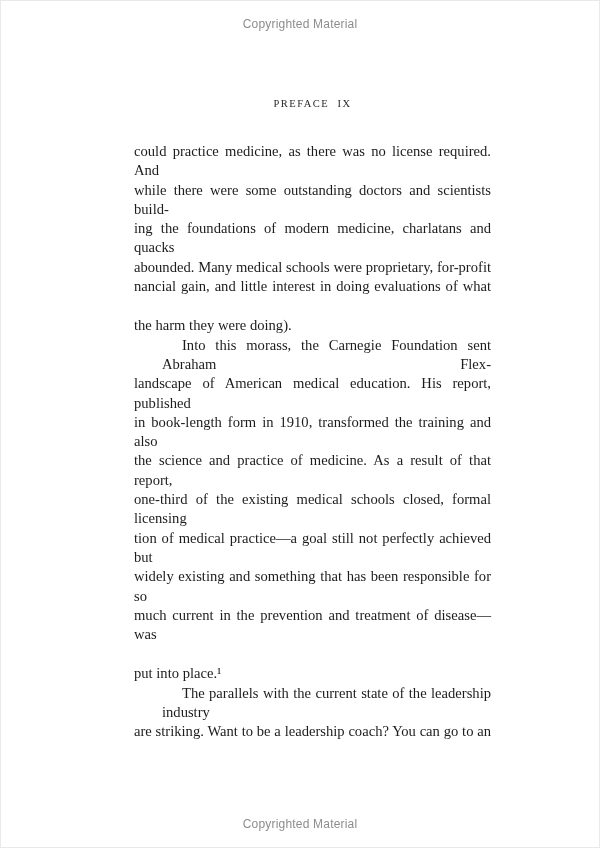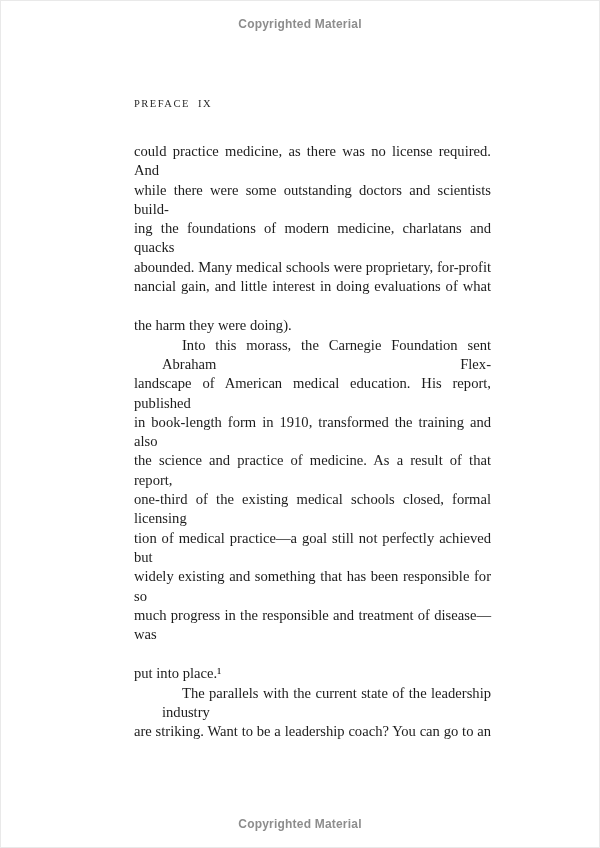--- a/index.html
+++ b/index.html
@@ -12,33 +12,33 @@
     font-family: "Liberation Serif", serif;
     color: #1c1c1c;
     overflow: hidden;
   }
   .copyright {
     position: absolute;
     left: 0;
     width: 100%;
     text-align: center;
     font-family: "Liberation Sans", sans-serif;
-    font-weight: 700;
+    font-weight: 400;
     font-size: 12px;
     color: #8d8d8d;
     letter-spacing: 0.2px;
   }
   .copyright.top { top: 16px; }
   .copyright.bottom { top: 816px; }
   .running-header {
     position: absolute;
     top: 97px;
     left: 133px;
     width: 357px;
-    text-align: left;
+    text-align: center;
     font-size: 10.5px;
     letter-spacing: 1.5px;
     color: #2a2a2a;
     white-space: pre;
   }
   .text-block {
     position: absolute;
     top: 141px;
     left: 133px;
     width: 357px;
@@ -73,21 +73,21 @@
         <div class="line last">the harm they were doing).</div>
       </div>
       <div class="paragraph">
         <div class="line indent">Into this morass, the Carnegie Foundation sent Abraham Flex-</div>
         <div class="line">landscape of American medical education. His report, published</div>
         <div class="line">in book-length form in 1910, transformed the training and also</div>
         <div class="line">the science and practice of medicine. As a result of that report,</div>
         <div class="line">one-third of the existing medical schools closed, formal licensing</div>
         <div class="line">tion of medical practice—a goal still not perfectly achieved but</div>
         <div class="line">widely existing and something that has been responsible for so</div>
-        <div class="line">much progress in the responsible and treatment of disease—was</div>
+        <div class="line">much current in the prevention and treatment of disease—was</div>
         <div class="line last">put into place.¹</div>
       </div>
       <div class="paragraph">
         <div class="line indent">The parallels with the current state of the leadership industry</div>
         <div class="line">are striking. Want to be a leadership coach? You can go to an</div>
       </div>
     </div>
 
   <div class="copyright bottom">Copyrighted Material</div>
 </div>

